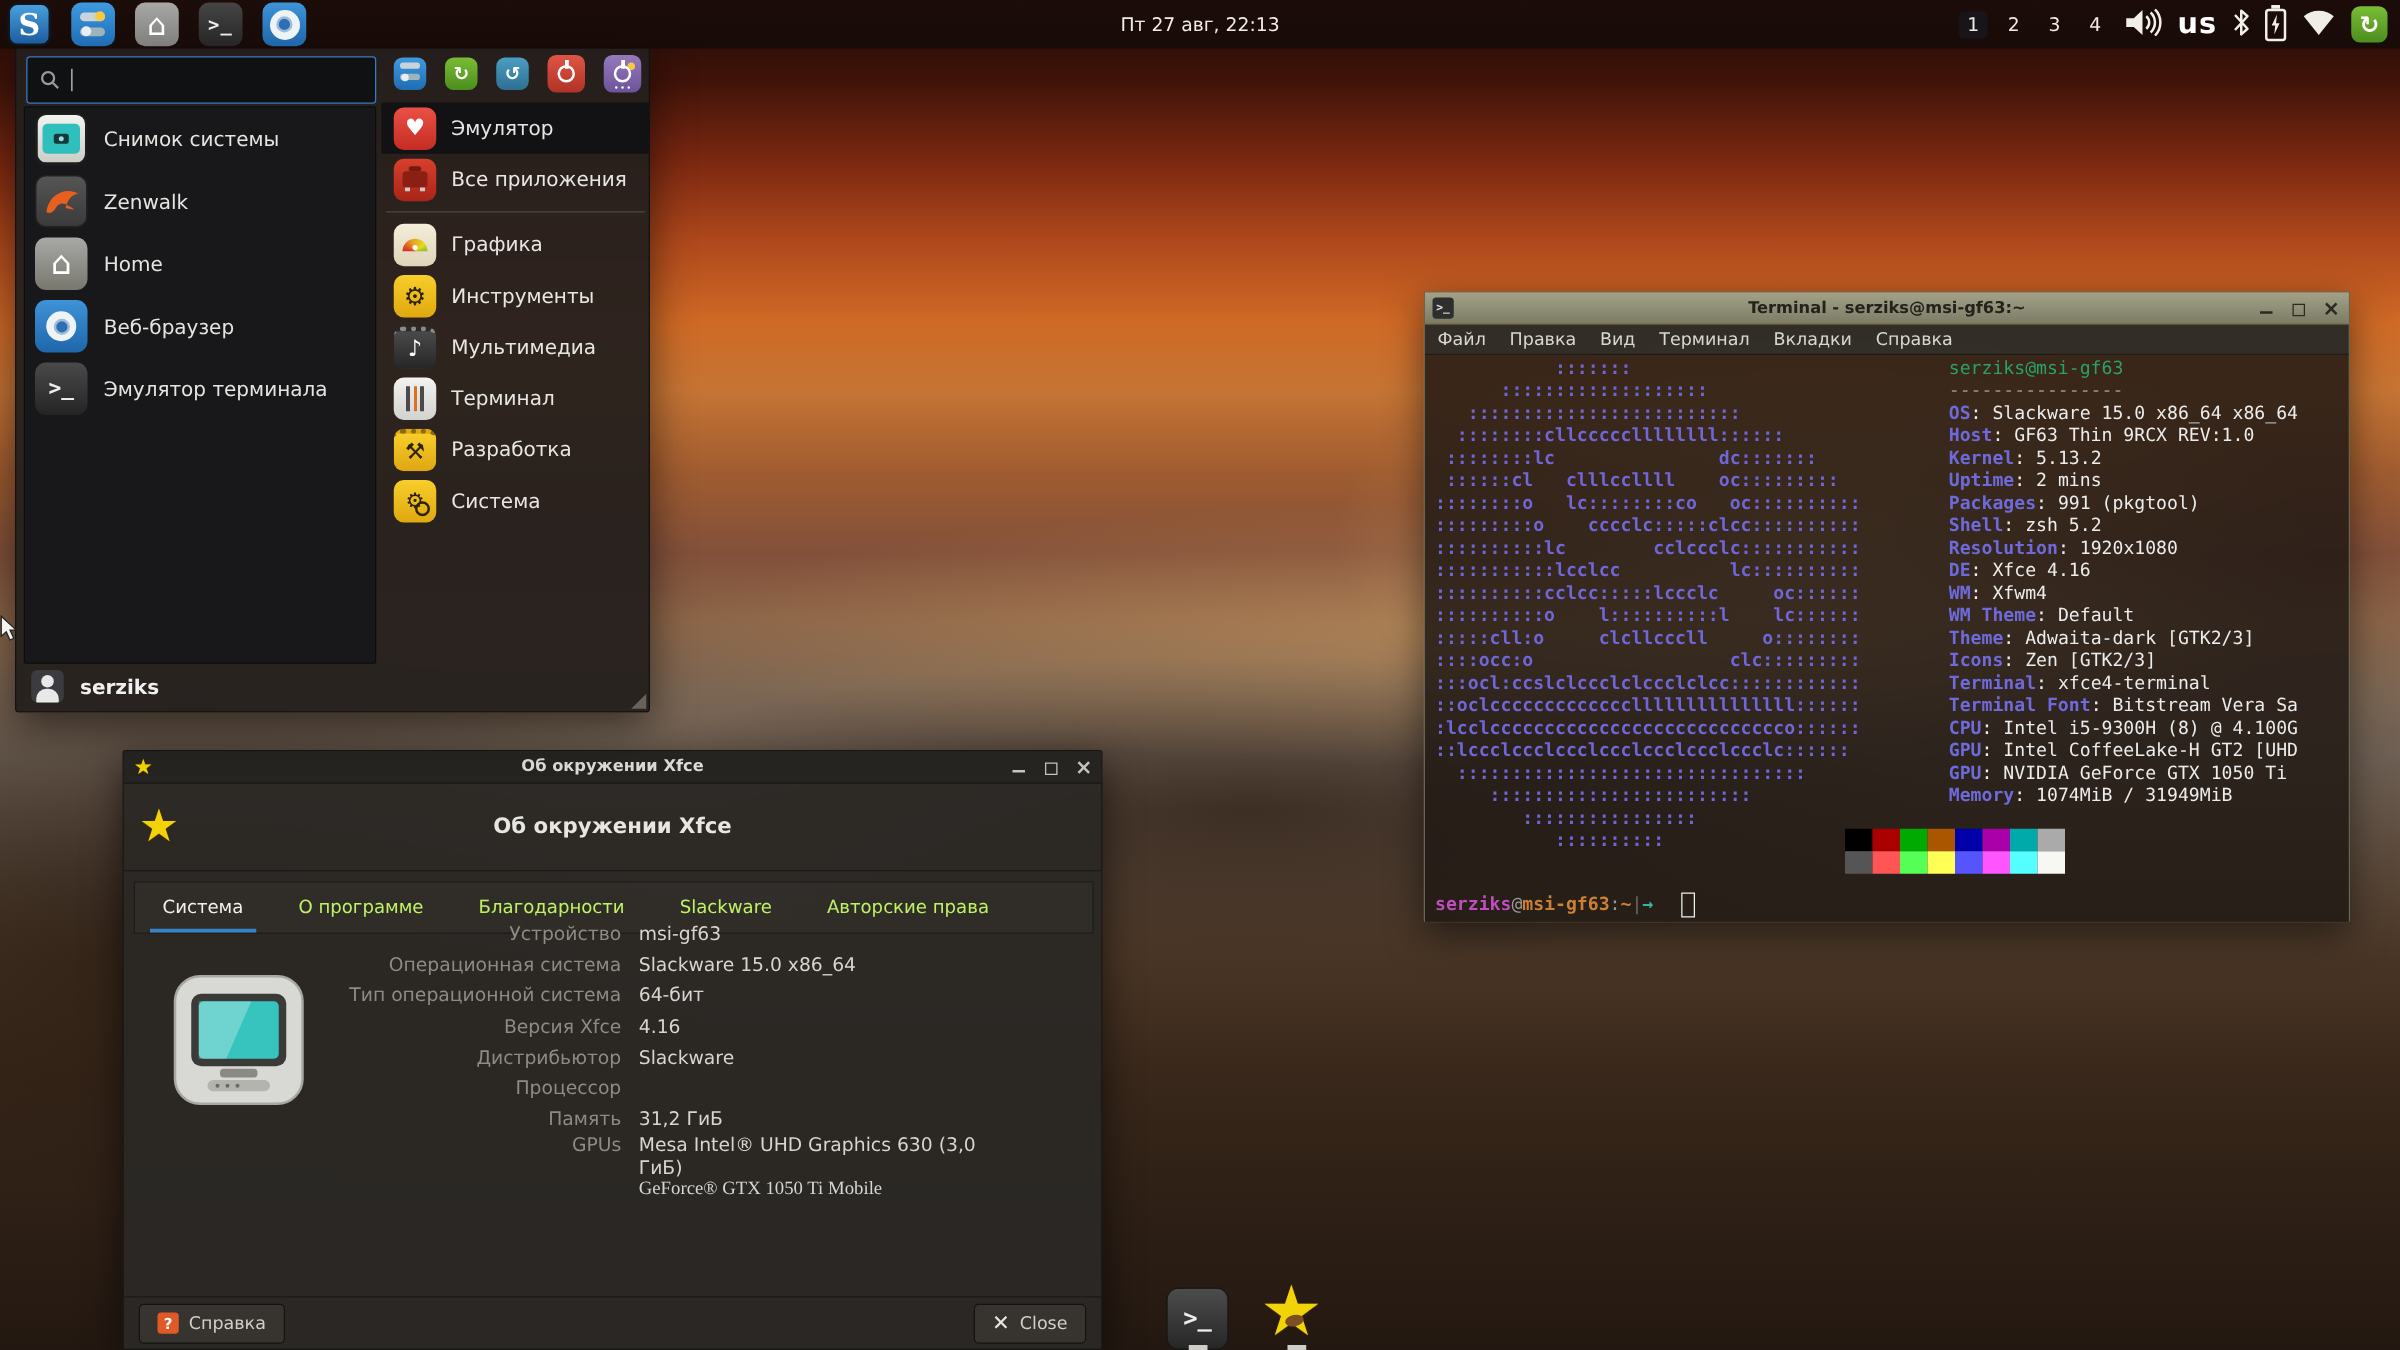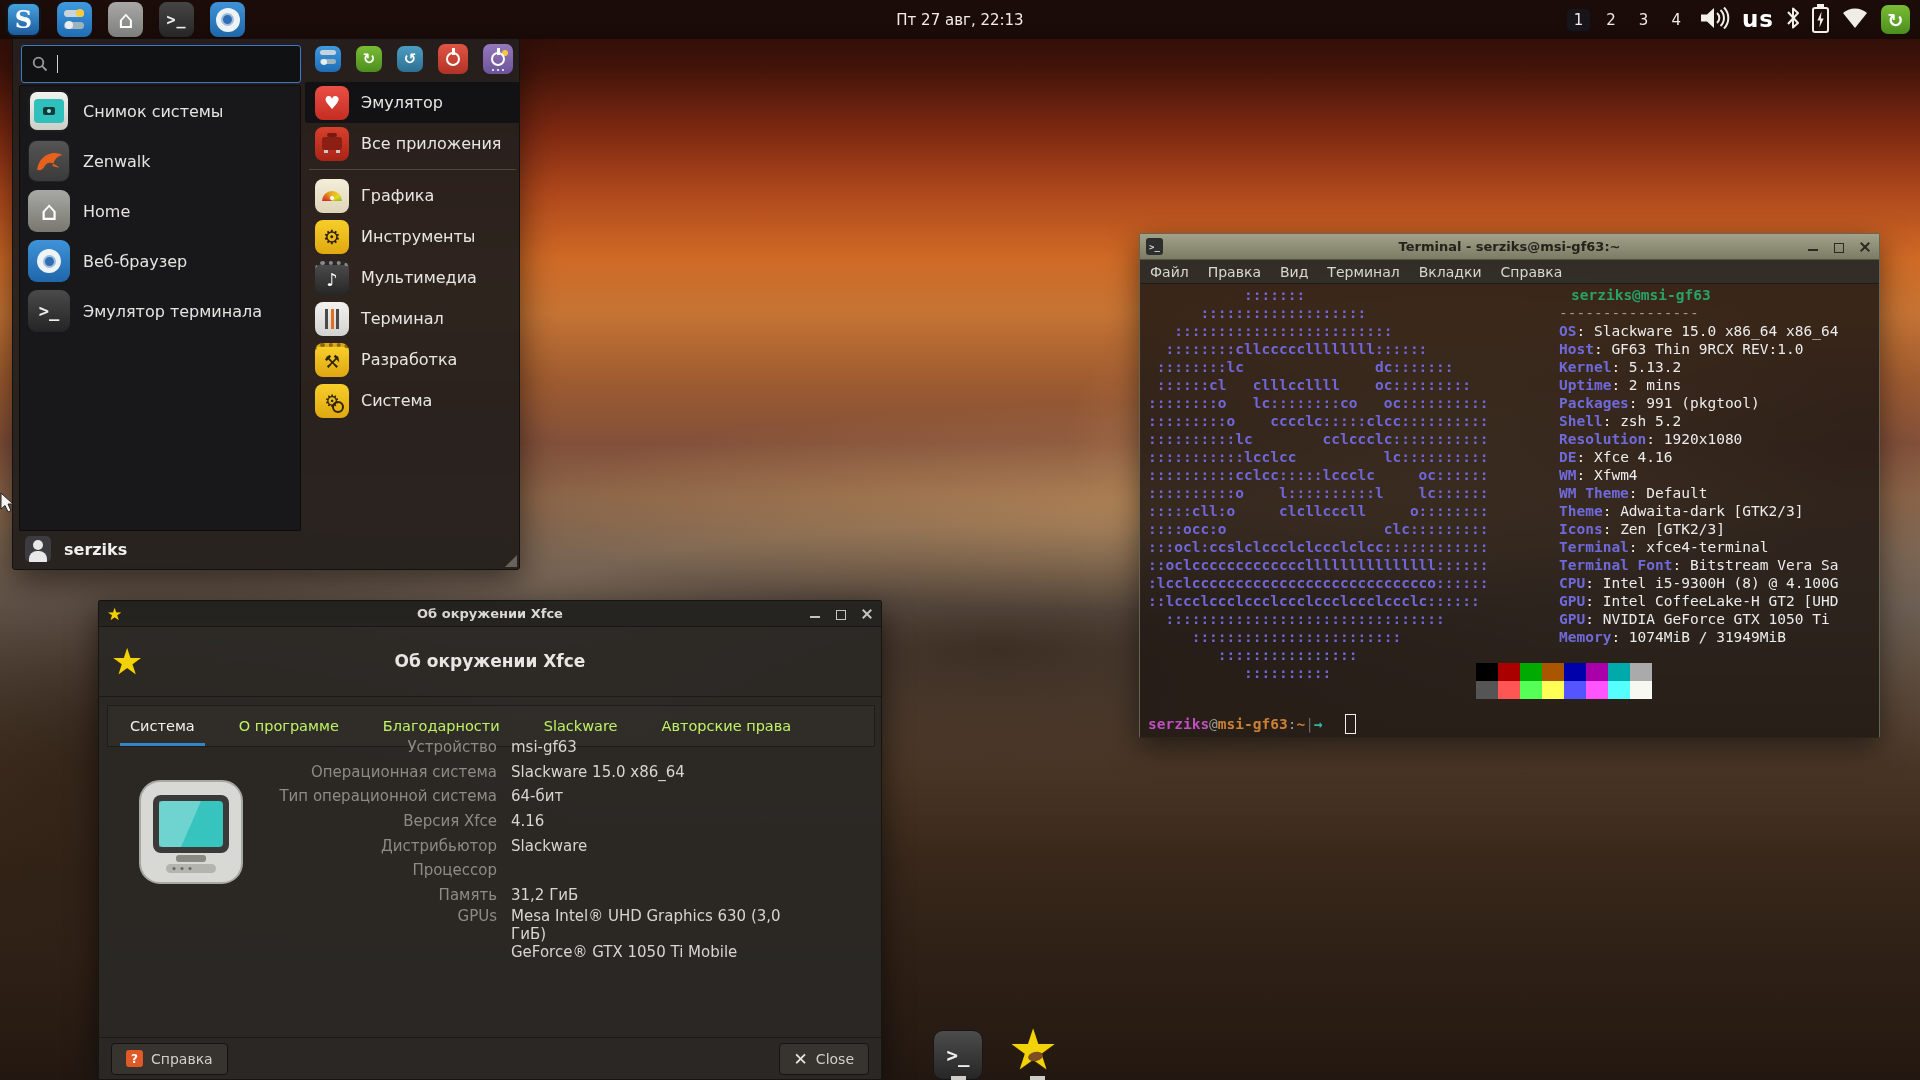--- a/index.html
+++ b/index.html
@@ -125,21 +125,21 @@
   .term-tb { background:linear-gradient(#a2a289,#7c7c66); color:#23231c; border-bottom:1px solid #55553f; }
   .term-tb .wc { color:#2a2a22; }
   .term-mini { position:absolute; left:6px; width:17px; height:17px; background:#2e2e2e; border-radius:3px;
     color:#ddd; font-family:"DejaVu Sans Mono", monospace; font-size:9px; font-weight:bold; display:flex; align-items:center; justify-content:center; }
   .term-menubar { height:24px; background:rgba(44,44,40,.96); display:flex; align-items:center; gap:19px;
     padding:0 10px; font-size:14px; color:#d8d8cf; border-bottom:1px solid #1c1c18; }
   .term-body { position:relative; height:454px; background:rgba(34,26,21,.86);
     font-family:"DejaVu Sans Mono", monospace; font-size:14.5px; line-height:18px; }
   .nf-art { position:absolute; left:8px; top:2px; white-space:pre; color:#6f66d8; font-weight:bold; }
   .nf-info { position:absolute; left:419px; top:2px; color:#ececec; }
-  .nf-title { color:#27a269; font-weight:bold;margin-left:12px; }
+  .nf-title { color:#27a269; font-weight:normal; }
   .nf-divider { color:#9a9a94; }
   .nf-key { color:#6f6adb; font-weight:bold; }
   .nf-key::after { content:": "; color:#ececec; font-weight:normal; }
   .palette { position:absolute; left:336px; top:379px; display:grid; grid-template-columns:repeat(8, 22px); grid-auto-rows:18px; }
   .prompt { position:absolute; left:8px; top:430px; display:flex; align-items:center; }
   .p-user { color:#bf4fbf; font-weight:bold; } .p-dim { color:#9a9a94; }
   .p-host { color:#cc8033; font-weight:bold; } .p-pipe { color:#6a6a64; }
   .p-arrow { color:#35b5a8; font-weight:bold; }
   .cursor { width:11px; height:20px; border:1.6px solid #f0f0ee; margin-left:22px; }
 
@@ -157,21 +157,21 @@
     border:1px solid #1e1c19; display:flex; align-items:flex-end; gap:8px; padding:0 4px; }
   .tab { position:relative; height:40px; display:flex; align-items:center; padding:0 18px; font-size:14.5px; color:#bef264; }
   .tab.active { color:#f2f0ec; }
   .tab.active::after { content:""; position:absolute; left:8px; right:8px; bottom:0; height:3px; background:#3584c8; }
   .bigicon { position:absolute; left:37px; top:176px; }
   .fields { position:absolute; left:10px; top:134px; width:700px; font-size:15px; }
   .frow { display:flex; height:24.6px; align-items:center; }
   .frow.tall { height:49px; align-items:flex-start; }
   .flabel { width:402px; text-align:right; color:#8e8a85; padding-right:14px; flex:0 0 402px; }
   .fvalue { color:#d8d5d1; }
-  .fvalue .l2 { display:block; }
+  .fvalue .l2 { display:block;font-family:Liberation Serif, serif; }
   .about-actions { position:absolute; left:0; bottom:0; width:100%; height:42px; border-top:1px solid #1c1a17;
     display:flex; align-items:center; justify-content:space-between; padding:0 12px; }
   .btn { display:flex; align-items:center; gap:8px; height:32px; padding:0 14px; background:rgba(58,55,50,.85);
     border:1px solid #151310; border-radius:4px; color:#d2cfca; font-size:14px; }
   .help-badge { width:17px; height:17px; border-radius:3px; background:#e05a28; color:#fff; font-weight:bold;
     font-size:12px; display:flex; align-items:center; justify-content:center; }
   .close-x { font-weight:bold; font-size:17px; color:#e8e6e2; }
 
   
   .dock-ic { position:absolute; z-index:15; display:flex; align-items:center; justify-content:center; }

